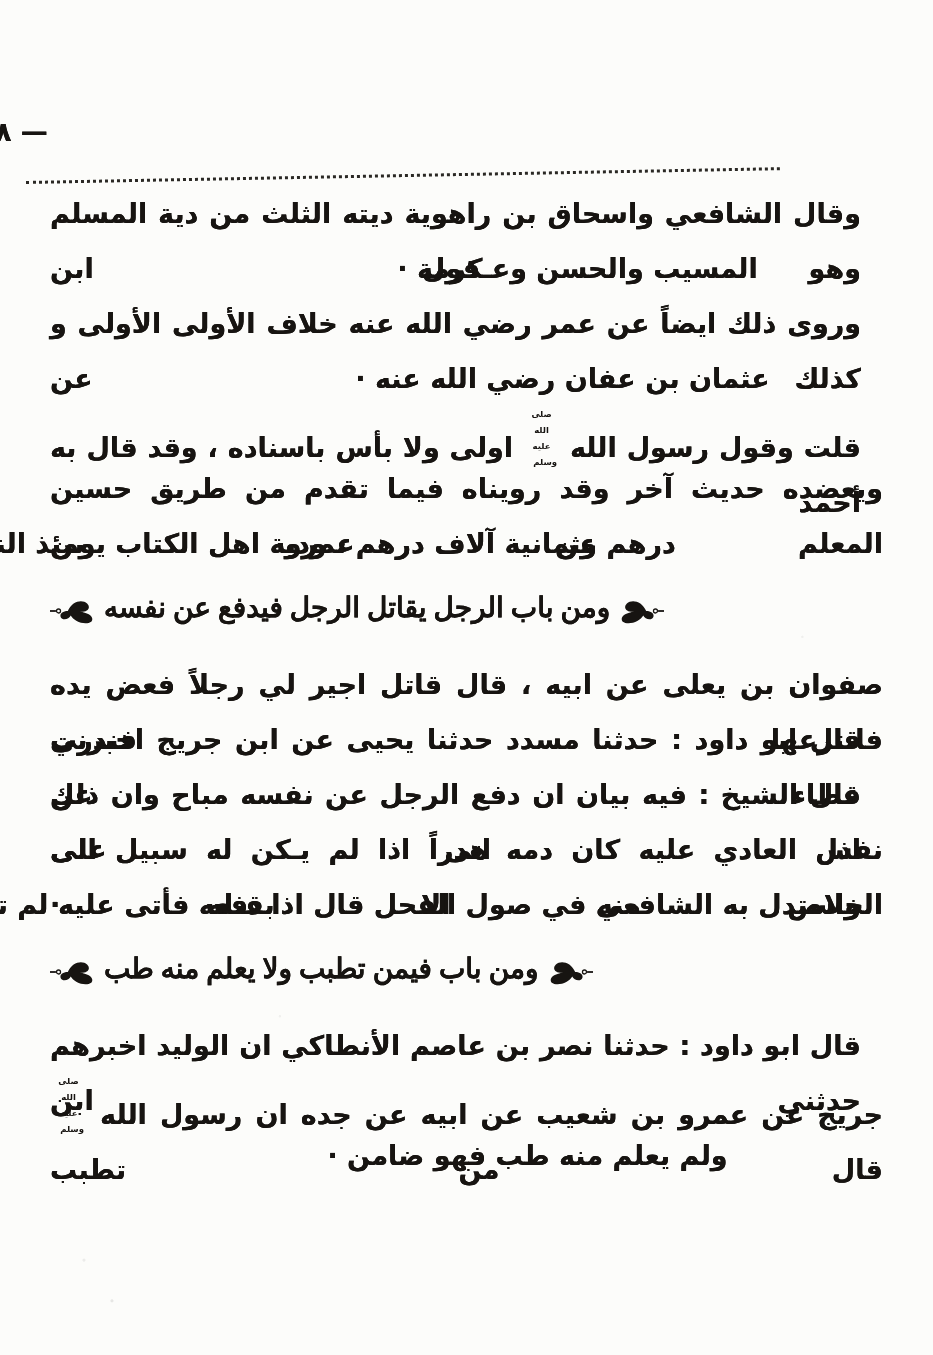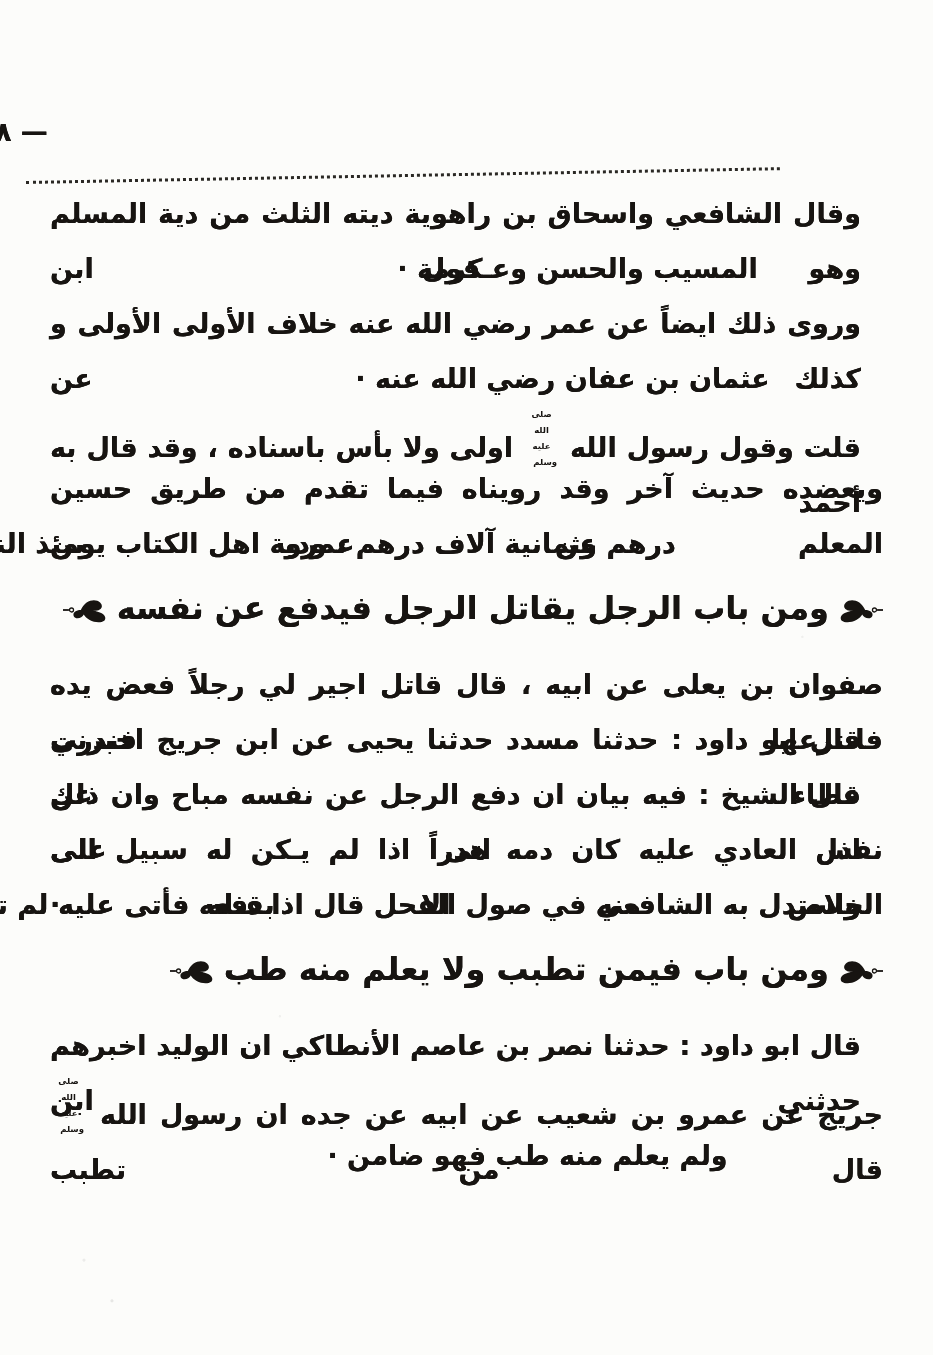--- a/index.html
+++ b/index.html
@@ -38,24 +38,25 @@
     font-size:27px;font-weight:bold;
     white-space:nowrap;
     text-shadow:0 0 .6px currentColor;
   }
   .line.j{white-space:normal;text-align:justify;text-align-last:justify;}
   .line.ind{padding-right:22px;}
   .line.c{text-align:center;}
   .heading{
     height:58px;line-height:58px;
     margin:8px 0 20px 0;
-    text-align:right;
-    font-size:32px;font-weight:bold;
+    text-align:left;
+    font-size:28px;font-weight:bold;
     white-space:nowrap;
     text-shadow:0 0 .6px currentColor;
+    font-family:Liberation Serif, serif;
   }
   .heading .htext{margin:0 8px;}
   .orn{display:inline-block;vertical-align:middle;line-height:0;}
   .orn svg{display:inline-block;}
   .orn.flip svg{transform:scaleX(-1);}
   .pbuh{
     display:inline-block;
     width:31px;
     font-size:8.5px;line-height:16px;font-weight:bold;
     white-space:normal;

